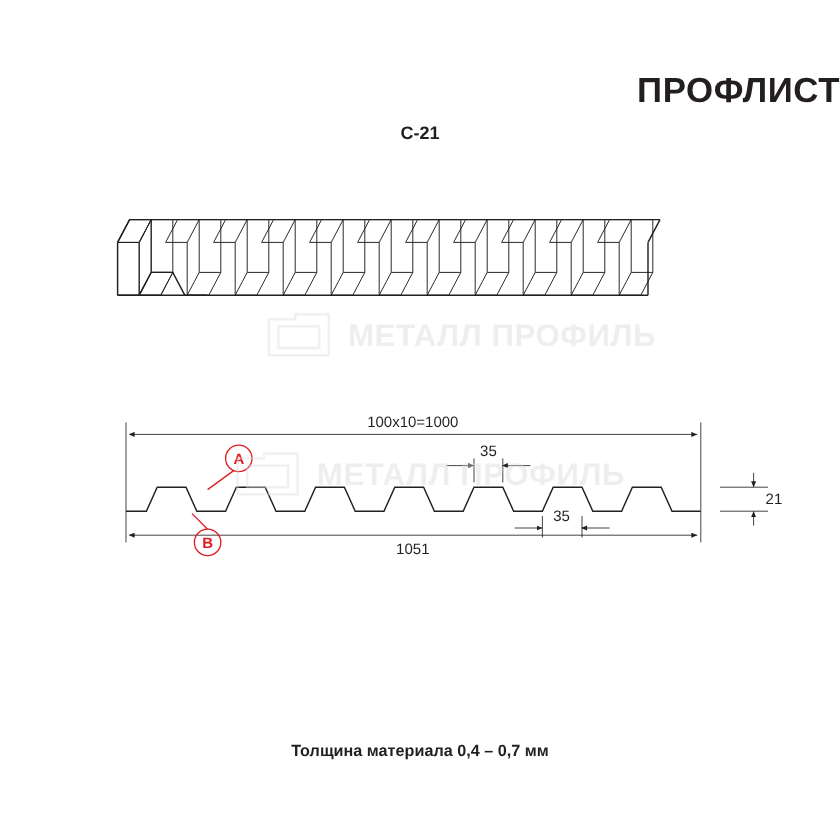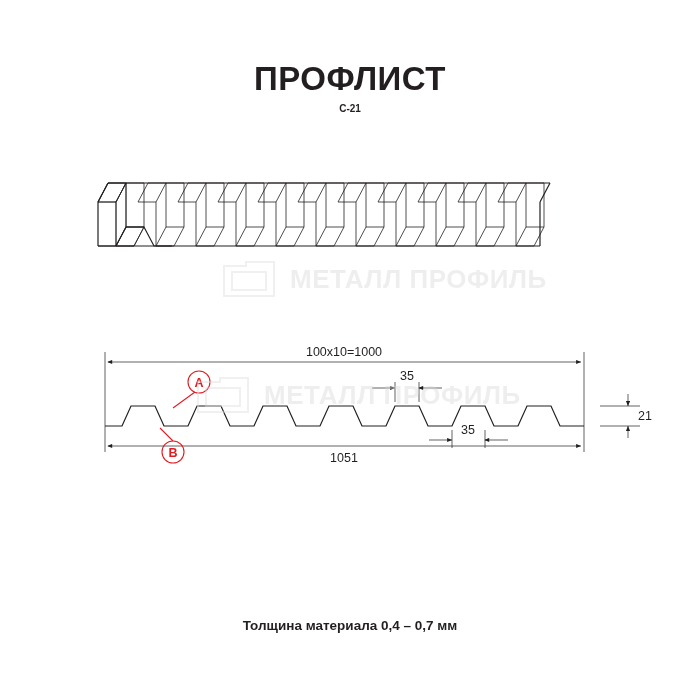--- a/index.html
+++ b/index.html
@@ -18,33 +18,33 @@
   .page {
     position: relative;
     width: 700px;
     height: 700px;
   }
   .title {
     position: absolute;
     top: 60px;
     left: 0;
     width: 700px;
-    text-align: center;
-    font-size: 33px;
+    text-align: right;
+    font-size: 29px;
     font-weight: bold;
     letter-spacing: 0.5px;
     color: #231f20;
   }
   .subtitle {
     position: absolute;
     top: 103px;
     left: 0;
     width: 700px;
     text-align: center;
-    font-size: 10px;
+    font-size: 15px;
     font-weight: bold;
     color: #231f20;
   }
   .footer-note {
     position: absolute;
     top: 618px;
     left: 0;
     width: 700px;
     text-align: center;
     font-size: 13.5px;

